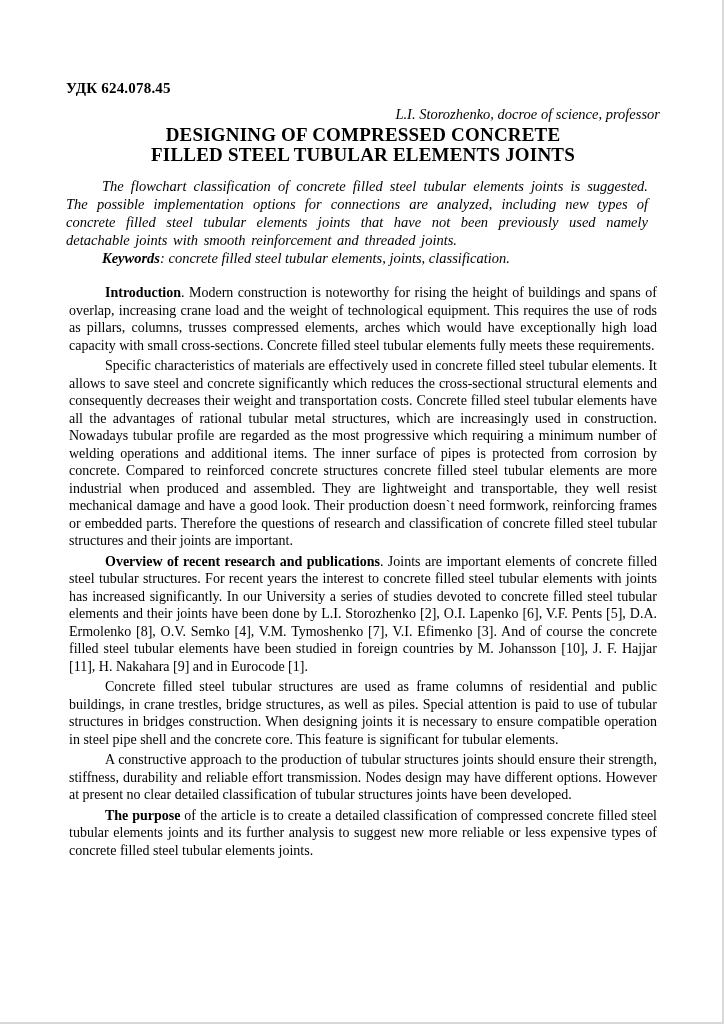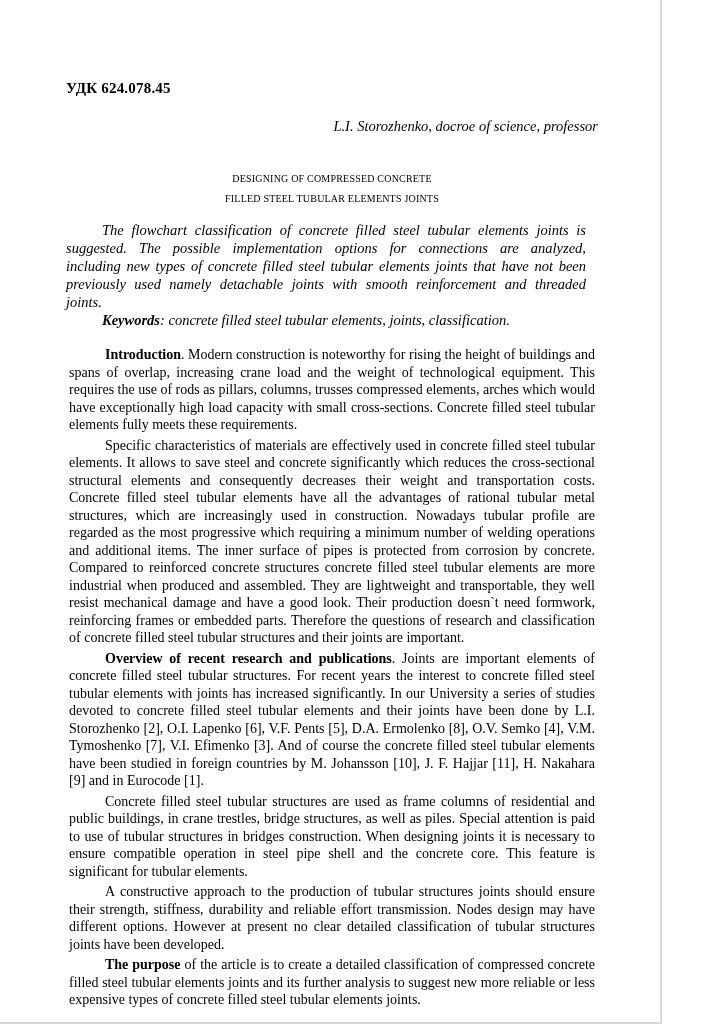--- a/index.html
+++ b/index.html
@@ -2,47 +2,47 @@
 <html><head>
 <meta charset="utf-8">
 <style>
   html, body {
     margin: 0;
     padding: 0;
     background: #ffffff;
   }
   .page {
     position: relative;
-    width: 662px;
+    width: 724px;
     height: 1024px;
     background: #ffffff;
     color: #000000;
     font-family: "Liberation Serif", "DejaVu Serif", serif;
     box-sizing: border-box;
     padding: 80px 64px 0 66px;
     overflow: hidden;
     box-shadow: inset -2px 0 0 #d8d8d8, inset 0 -2px 0 #d8d8d8;
   }
   .udc {
     font-weight: bold;
     font-size: 15px;
     letter-spacing: 0.2px;
   }
   .authors {
-    margin-top: 20px;
+    margin-top: 8px;
     text-align: right;
     font-style: italic;
     font-size: 14.5px;
     line-height: 18px;
   }
   .title {
-    margin-top: 34px;
+    margin-top: 2px;
     text-align: center;
-    font-weight: normal;
-    font-size: 10px;
+    font-weight: bold;
+    font-size: 19px;
     line-height: 20px;
     letter-spacing: 0.2px;
   }
   .abstract {
     margin: 12px 12px 0 0;
     font-style: italic;
     text-align: justify;
     text-indent: 36px;
     font-size: 14.5px;
     line-height: 18px;

